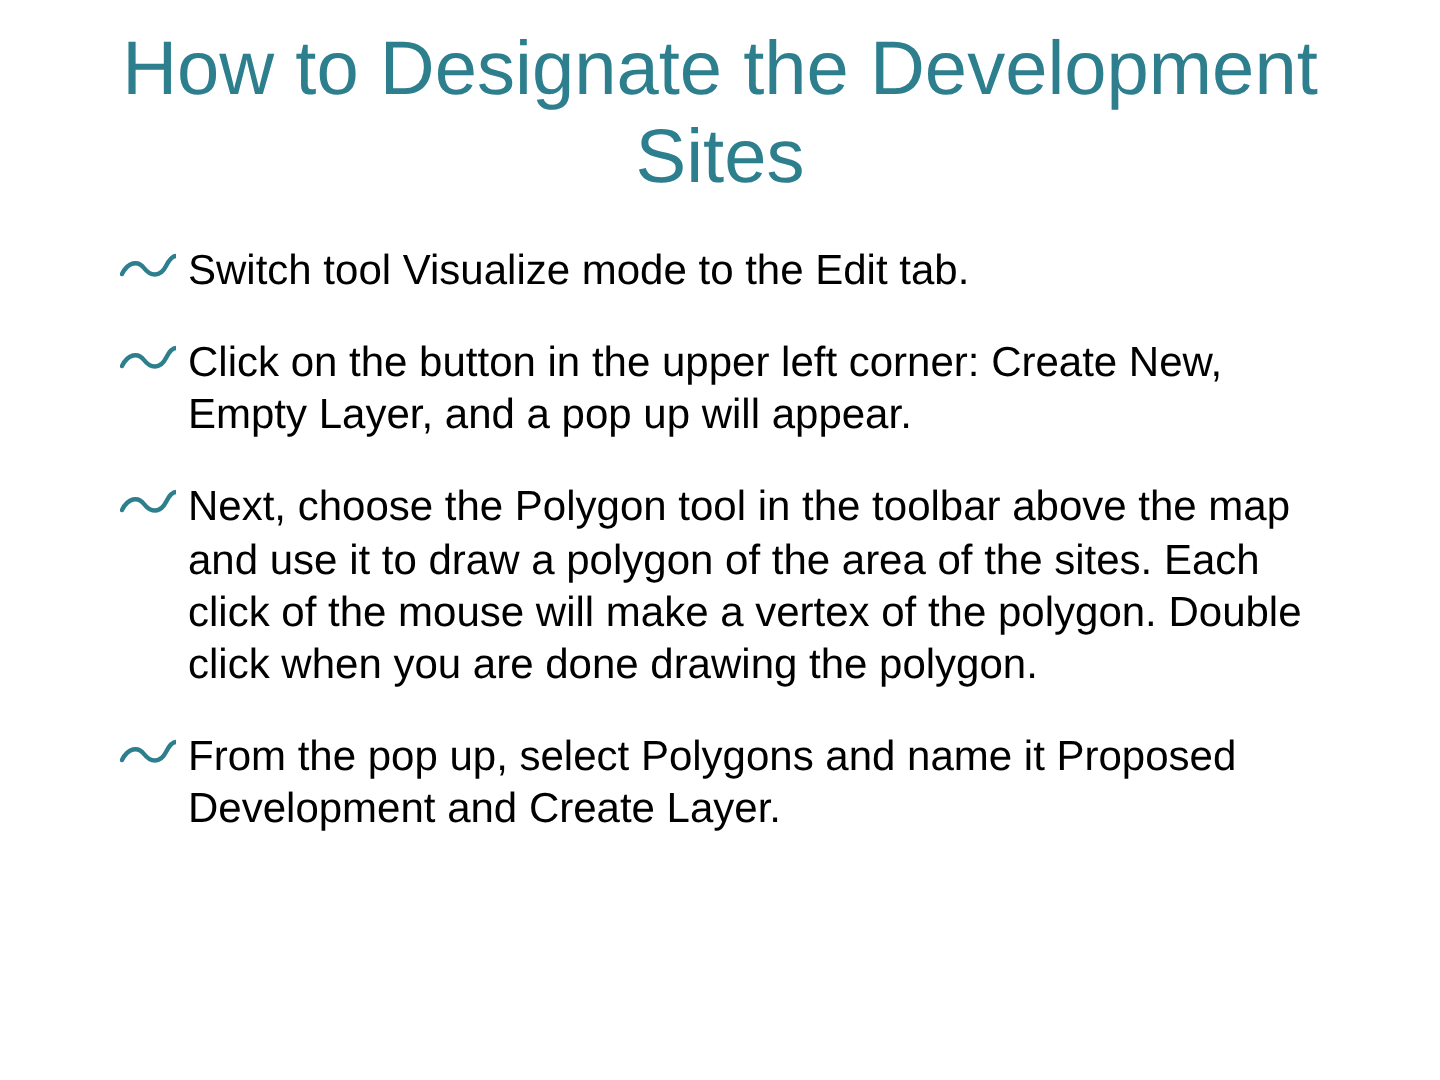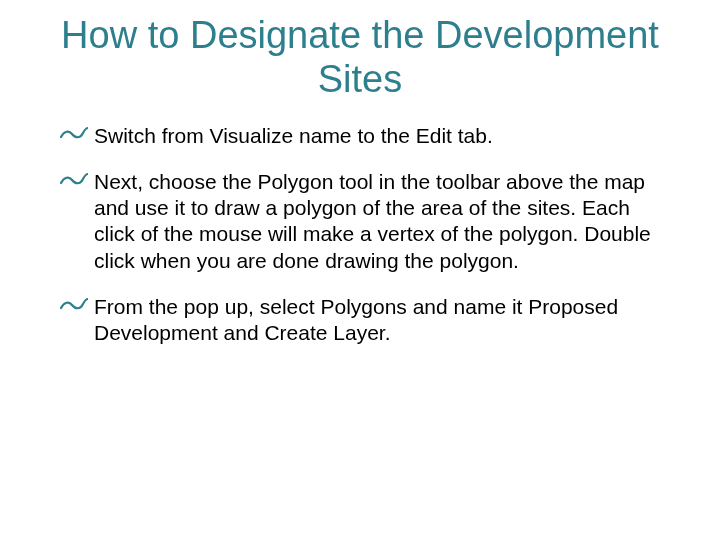--- a/index.html
+++ b/index.html
@@ -56,23 +56,31 @@
   <h1 class="title">How to Designate the Development Sites</h1>
 
   <div class="bullets">
 
     <div class="bullet">
       <span class="bullet-icon">
         <svg viewBox="0 0 28 20">
             <path d="M1 13 C 4 7, 9 6, 12 10 C 15 14, 20 15, 23 9 C 25 5, 27 4, 28 4" fill="none" stroke="#2d7f8d" stroke-width="2.2" stroke-linecap="round"></path>
           </svg>
       </span>
-      <span class="bullet-text">Switch from Visualize name to the Edit tab.</span>
+      <span class="bullet-text">Switch tool Visualize mode to the Edit tab.</span>
     </div>
 
+    <div class="bullet">
+      <span class="bullet-icon">
+        <svg viewBox="0 0 28 20">
+            <path d="M1 13 C 4 7, 9 6, 12 10 C 15 14, 20 15, 23 9 C 25 5, 27 4, 28 4" fill="none" stroke="#2d7f8d" stroke-width="2.2" stroke-linecap="round"></path>
+          </svg>
+      </span>
+      <span class="bullet-text">Click on the button in the upper left corner: Create New, Empty Layer, and a pop up will appear.</span>
+    </div>
 
     <div class="bullet">
       <span class="bullet-icon">
         <svg viewBox="0 0 28 20">
             <path d="M1 13 C 4 7, 9 6, 12 10 C 15 14, 20 15, 23 9 C 25 5, 27 4, 28 4" fill="none" stroke="#2d7f8d" stroke-width="2.2" stroke-linecap="round"></path>
           </svg>
       </span>
       <span class="bullet-text">Next, choose the Polygon tool in the toolbar above the map and use it to draw a polygon of the area of the sites. Each click of the mouse will make a vertex of the polygon. Double click when you are done drawing the polygon.</span>
     </div>
 

